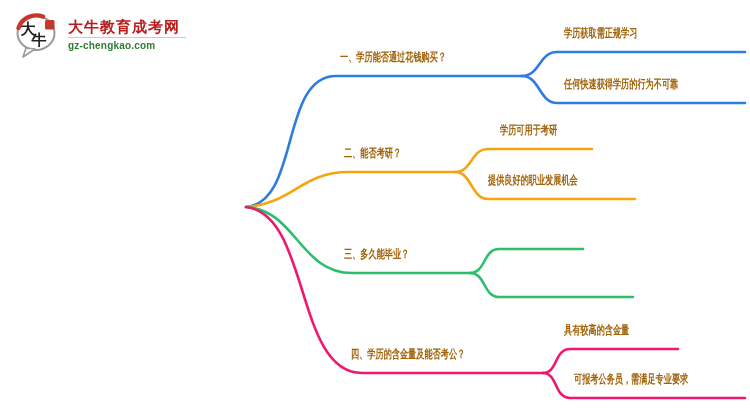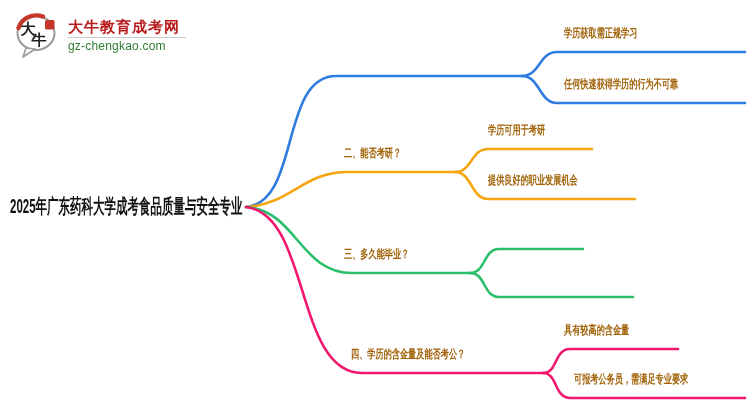--- a/index.html
+++ b/index.html
@@ -23,21 +23,21 @@
   }
   .root-label > span{display:inline-block;transform:scaleX(0.575);transform-origin:left center;}
   
   .logo{position:absolute;left:14px;top:12px;display:flex;align-items:center;}
   .logo-mark{width:46px;height:46px;position:relative;flex:0 0 auto;}
   .logo-text{margin-left:8px;}
   .logo-title{
     font-size:15px;font-weight:700;letter-spacing:1px;line-height:18px;
   }
   .logo-divider{height:1px;background:#c9c9c9;margin:1px 0 1px 0;width:118px;}
-  .logo-url{font-size:12px;font-weight:400;letter-spacing:0.2px;line-height:14px;}
+  .logo-url{font-size:10px;font-weight:700;letter-spacing:0.2px;line-height:14px;}
 </style>
 </head>
 <body>
 
 <div class="stage">
 
   <svg class="curves" width="750" height="410" viewBox="0 0 750 410" fill="none">
 
     <g stroke-width="2.6" stroke-linecap="round" fill="none" stroke="#2E7CE0">
       <path d="M246,207 C300,203 280,76 336,76 L522,76"></path>
@@ -57,35 +57,35 @@
       <path d="M470,273 C486,273 483,297 499,297 L633,297"></path>
     </g>
 
     <g stroke-width="2.6" stroke-linecap="round" fill="none" stroke="#F0176E">
       <path d="M246,207 C310,214 295,373 362,373 L543,373"></path>
       <path d="M543,373 C558,373 554,349 570,349 L678,349"></path>
       <path d="M543,373 C558,373 554,398 570,398 L745,398"></path>
     </g>
   </svg>
 
-  <div class="root-label">
-    <span>2025年广东药科大学成考食品质量与安全专业</span>
+
+  <div class="node-label" style="left:340px;top:47px">
+    <span>一、学历能否通过花钱购买？</span>
   </div>
-
   <div class="node-label" style="left:564px;top:23px">
     <span>学历获取需正规学习</span>
   </div>
   <div class="node-label" style="left:564px;top:74px">
     <span>任何快速获得学历的行为不可靠</span>
   </div>
 
   <div class="node-label" style="left:344px;top:143px">
     <span>二、能否考研？</span>
   </div>
-  <div class="node-label" style="left:488px;top:120px">
+  <div class="node-label" style="left:500px;top:120px">
     <span>学历可用于考研</span>
   </div>
   <div class="node-label" style="left:488px;top:170px">
     <span>提供良好的职业发展机会</span>
   </div>
 
   <div class="node-label" style="left:344px;top:244px">
     <span>三、多久能毕业？</span>
   </div>
 

